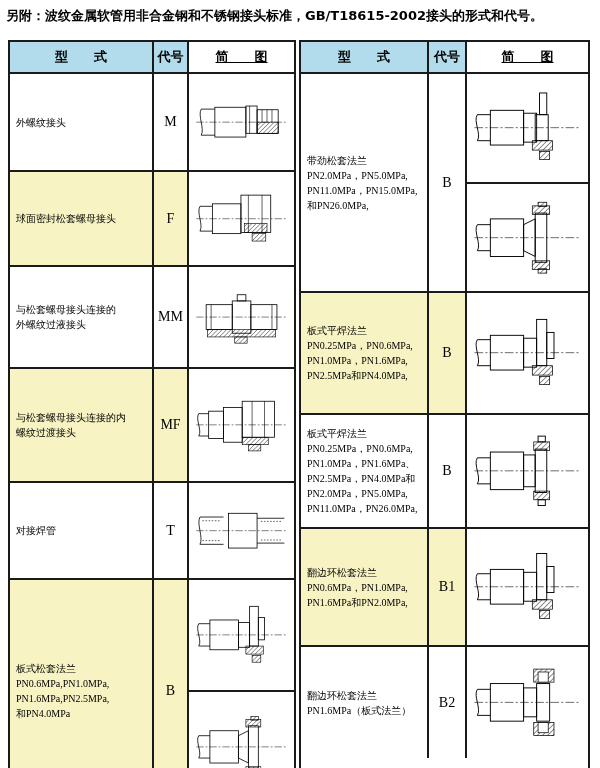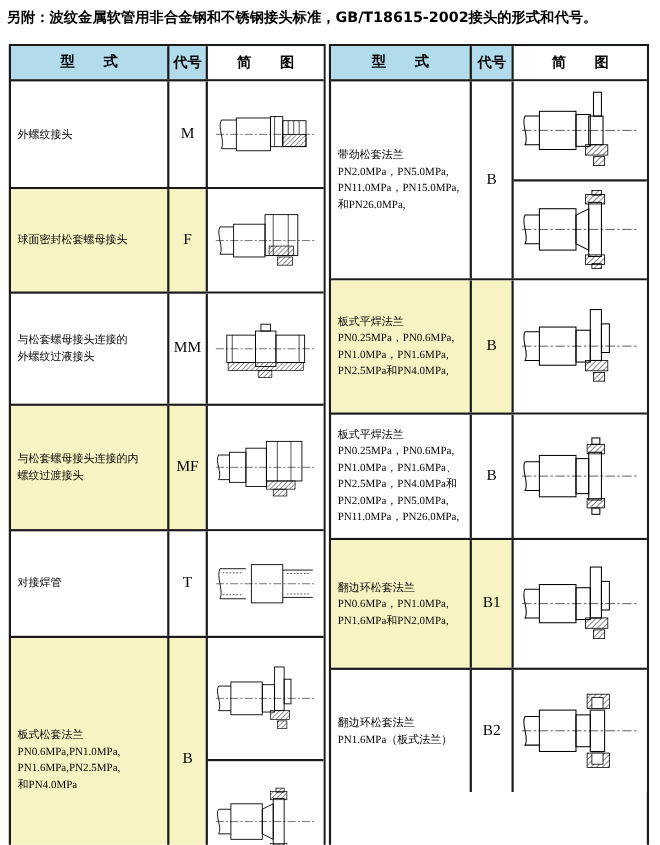--- a/index.html
+++ b/index.html
@@ -19,21 +19,21 @@
   .trow + .trow{border-top:2px solid var(--bd);}
   .ct,.cc,.cd{box-sizing:border-box;}
   .ct{display:flex;align-items:center;padding:4px 5px 4px 6px;white-space:pre-line;
       font-family:Liberation Serif, serif;font-size:10px;line-height:1.5;}
   .left .ct{width:142px;}
   .right .ct{width:126px;}
   .cc{display:flex;align-items:center;justify-content:center;border-left:2px solid var(--bd);
       font-family:"Liberation Serif","DejaVu Serif",serif;font-size:14px;}
   .left .cc{width:35px;}
   .right .cc{width:38px;}
-  .cd{flex:1;border-left:2px solid var(--bd);display:flex;flex-direction:column;background:#fff;}
+  .cd{flex:1;border-left:2px solid var(--bd);display:flex;flex-direction:column;background:#fff;text-decoration:underline;}
   .hl{background:var(--hl-bg);}
   .thead{background:var(--header-bg);}
   .thead .ct,.thead .cc,.thead .cd{align-items:center;justify-content:center;display:flex;
       font-family:"DejaVu Sans",sans-serif;font-size:13px;font-weight:bold;white-space:pre;padding:0;}
   .diag{flex:1;display:flex;align-items:center;justify-content:center;padding:2px 4px;min-height:0;}
   .diag + .diag{border-top:2px solid var(--bd);}
   .diag svg{width:96%;height:96%;}
 </style>
 </head>
 <body>
@@ -223,21 +223,21 @@
       </div>
     </div>
 
     <div class="jtable right">
       <div class="trow thead" style="height:30px">
         <div class="ct">型　　式</div>
         <div class="cc">代号</div>
         <div class="cd">简　　图</div>
       </div>
 
-      <div class="trow" style="height:181px">
+      <div class="trow" style="height:219px">
         <div class="ct">带劲松套法兰
 PN2.0MPa，PN5.0MPa,
 PN11.0MPa，PN15.0MPa,
 和PN26.0MPa,</div>
         <div class="cc">B</div>
         <div class="cd">
           <div class="diag">
               <svg viewBox="0 0 150 100" preserveAspectRatio="xMidYMid meet">
                 <defs>
                   <pattern id="hp7" patternUnits="userSpaceOnUse" width="5" height="5" patternTransform="rotate(45)">

